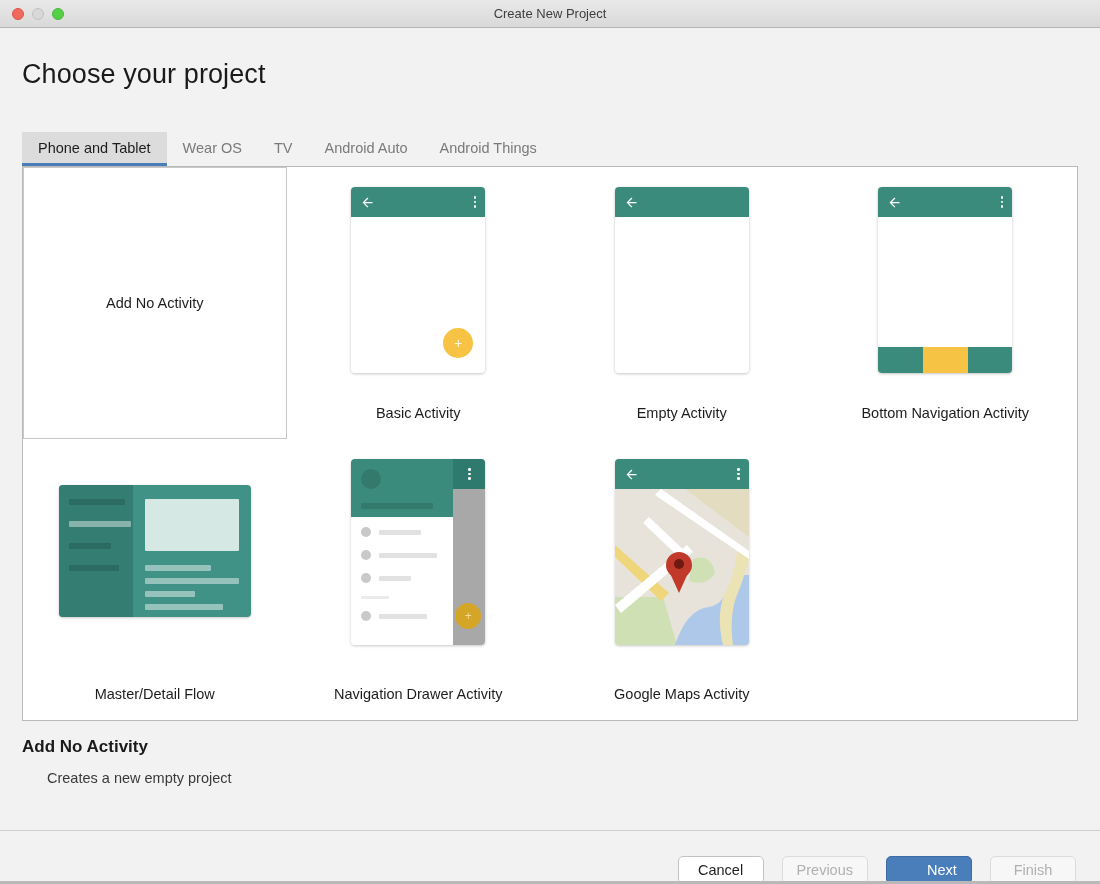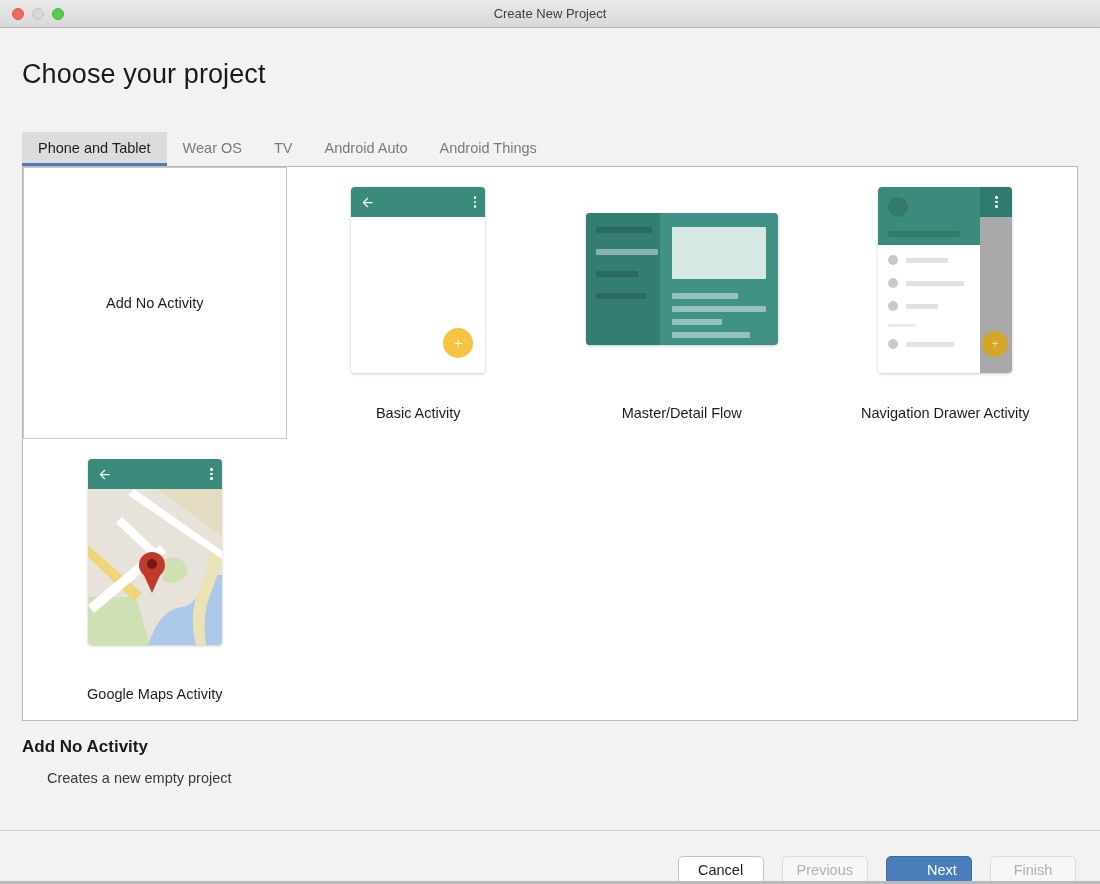--- a/index.html
+++ b/index.html
@@ -421,21 +421,57 @@
                 </span>
               </div>
               <div class="phone-body">
                 <div class="fab">+</div>
               </div>
             </div>
           </div>
           <div class="cell-label">Basic Activity</div>
         </div>
 
-
+        <div class="cell">
+          <div class="thumb-wrap">
+            <div class="phone">
+              <div class="appbar">
+                <svg class="ic-back" viewBox="0 0 24 24">
+                  <path d="M20 11H7.8l5.6-5.6L12 4l-8 8 8 8 1.4-1.4L7.8 13H20z" fill="#ffffff"></path>
+                </svg>
+              </div>
+              <div class="phone-body"></div>
+            </div>
+          </div>
+          <div class="cell-label">Empty Activity</div>
+        </div>
+
+        <div class="cell">
+          <div class="thumb-wrap">
+            <div class="phone">
+              <div class="appbar">
+                <svg class="ic-back" viewBox="0 0 24 24">
+                  <path d="M20 11H7.8l5.6-5.6L12 4l-8 8 8 8 1.4-1.4L7.8 13H20z" fill="#ffffff"></path>
+                </svg>
+                <span class="ic-dots">
+                  <span></span>
+                    <span></span>
+                    <span></span>
+                </span>
+              </div>
+              <div class="phone-body"></div>
+              <div class="bottomnav">
+                <div></div>
+                <div class="sel"></div>
+                <div></div>
+              </div>
+            </div>
+          </div>
+          <div class="cell-label">Bottom Navigation Activity</div>
+        </div>
 
 
         <div class="cell">
           <div class="thumb-wrap" style="margin-top:32px;">
             <div class="masterdetail">
               <div class="md-left">
                 <div class="bar" style="width:56px;"></div>
                 <div class="bar lite" style="width:62px;"></div>
                 <div class="bar" style="width:42px;"></div>
                 <div class="bar" style="width:50px;"></div>

